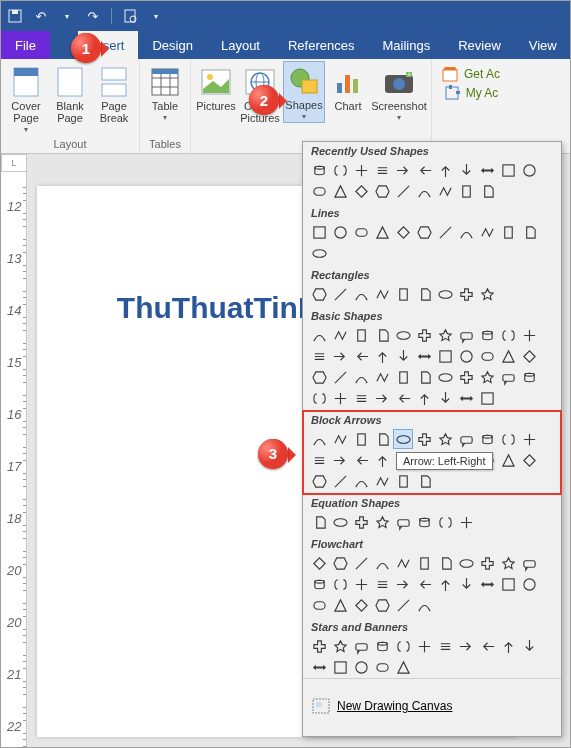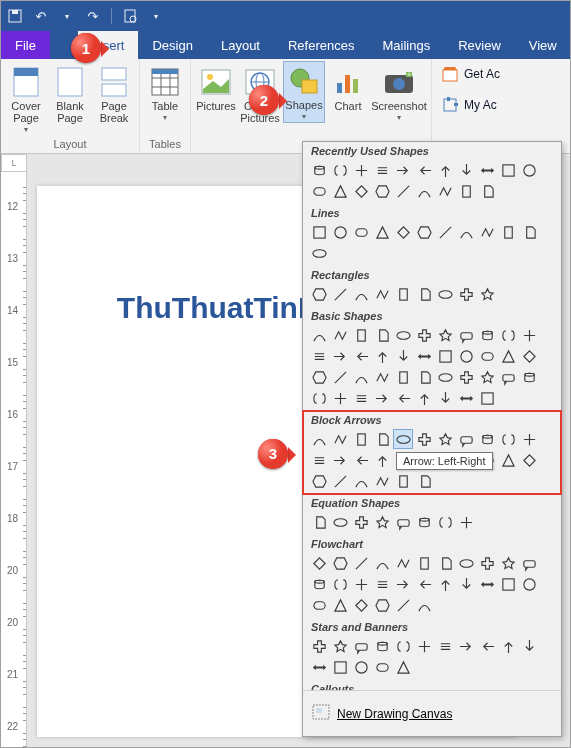--- a/index.html
+++ b/index.html
@@ -18,46 +18,46 @@
   .tabs .tab.home-hidden { position: relative; }
 
   
   .ribbon { height: 95px; background: #f3f3f3; border-bottom: 1px solid #c6c6c6; display: flex; position: relative; }
   .group { display: flex; flex-direction: column; padding: 3px 4px 0; border-right: 1px solid #e1e1e1; }
   .group .items { flex: 1; display: flex; align-items: flex-start; gap: 2px; }
   .group .grname { text-align: center; font-size: 11px; color: #666; padding: 2px 0 3px; }
   .bigbtn { width: 42px; display: flex; flex-direction: column; align-items: center; padding-top: 4px; gap: 2px; font-size: 11px; color: #3b3b3b; text-align: center; line-height: 1.1; }
   .bigbtn.active { background: #c9def5; border: 1px solid #8faed6; padding-top: 3px; margin: -1px 0; }
   .bigbtn .ic { width: 32px; height: 32px; display: flex; align-items: center; justify-content: center; }
-  .smalllist { display: flex; flex-direction: column; gap: 15px; padding: 4px 6px 0; font-size: 12px; color: #0f172a; }
+  .smalllist { display: flex; flex-direction: column; gap: 3px; padding: 4px 6px 0; font-size: 12px; color: #4d7c0f; align-items: center; }
   .smalllist .row { display: flex; align-items: center; gap: 6px; }
   .smalllist .ic { width: 16px; height: 16px; }
 
   
   .docarea { position: absolute; top: 153px; left: 0; right: 0; bottom: 0; background: #e6e6e6; }
   .ruler-corner { position: absolute; top: 0; left: 0; width: 26px; height: 18px; background: #fff; border: 1px solid #c6c6c6; font-size: 9px; display:flex;align-items:center;justify-content:center;color:#888;}
   .vruler { position: absolute; left: 0; top: 18px; bottom: 0; width: 26px; background: #fff; border-right: 1px solid #c6c6c6; }
-  .vruler .tick { position: absolute; left: 6px; font-size: 10px; color: #666; transform: translateY(-50%); }
+  .vruler .tick { position: absolute; left: 6px; font-size: 13px; color: #666; transform: translateY(-50%); font-style: italic; }
   .vruler .minor { position: absolute; right: 0; width: 3px; height: 1px; background: #999; }
   .page { position: absolute; left: 36px; top: 32px; width: 480px; bottom: 10px; background: #fff; box-shadow: 0 0 4px rgba(0,0,0,.2); }
 
   
   .watermark { position: absolute; left: 50%; top: 290px; transform: translateX(-60%); font-size: 30px; font-weight: 800; color: #2b579a; white-space: nowrap;
     text-shadow: -2px 0 #fff, 2px 0 #fff, 0 -2px #fff, 0 2px #fff, -2px -2px #fff, 2px 2px #fff, -2px 2px #fff, 2px -2px #fff; }
 
   
   .dropdown { position: absolute; left: 301px; top: 140px; width: 260px; bottom: 10px; background: #f0f0f0; border: 1px solid #a0a0a0; box-shadow: 2px 2px 6px rgba(0,0,0,.25); display: flex; flex-direction: column; overflow: hidden; }
   .dropdown .body { flex: 1; overflow: hidden; font-style: italic; }
   .cat { }
   .cat .hdr { font-size: 11px; font-weight: 600; color: #444; padding: 3px 8px 2px; background: #f0f0f0; }
   .cat .grid { display: flex; flex-wrap: wrap; padding: 1px 6px 3px; gap: 1px 1px; }
   .shp { width: 20px; height: 20px; display: flex; align-items: center; justify-content: center; font-size: 14px; color: #3a3a3a; border: 1px solid transparent; }
   .shp svg { width: 15px; height: 15px; stroke: #3a3a3a; fill: none; stroke-width: 1.2; }
   .shp.sel { background: #cde3f8; border: 1px solid #7fa9d4; }
-  .dropdown .footer { border-top: 1px solid #d0d0d0; padding: 14px 10px; font-size: 12px; display: flex; align-items: center; gap: 8px; background: #f0f0f0; }
+  .dropdown .footer { border-top: 1px solid #d0d0d0; padding: 20px 10px; font-size: 12px; display: flex; gap: 8px; background: #f0f0f0; }
   .dropdown .footer span.u { text-decoration: underline; }
 
   
   .callout { position: absolute; width: 34px; height: 34px; }
   .callout svg { filter: drop-shadow(0 1px 1px rgba(0,0,0,.4)); }
   .callout .num { position: absolute; left: 0; top: 0; width: 34px; height: 34px; display: flex; align-items: center; justify-content: center; color: #fff; font-weight: 700; font-size: 15px; }
   .callout.pin::before { content: ""; position: absolute; right: -14px; top: 10px; border: 8px solid transparent; border-left-color: #e53a2e; }
 
   
   .hl { position: absolute; border: 2px solid #e53a2e; pointer-events: none; }

